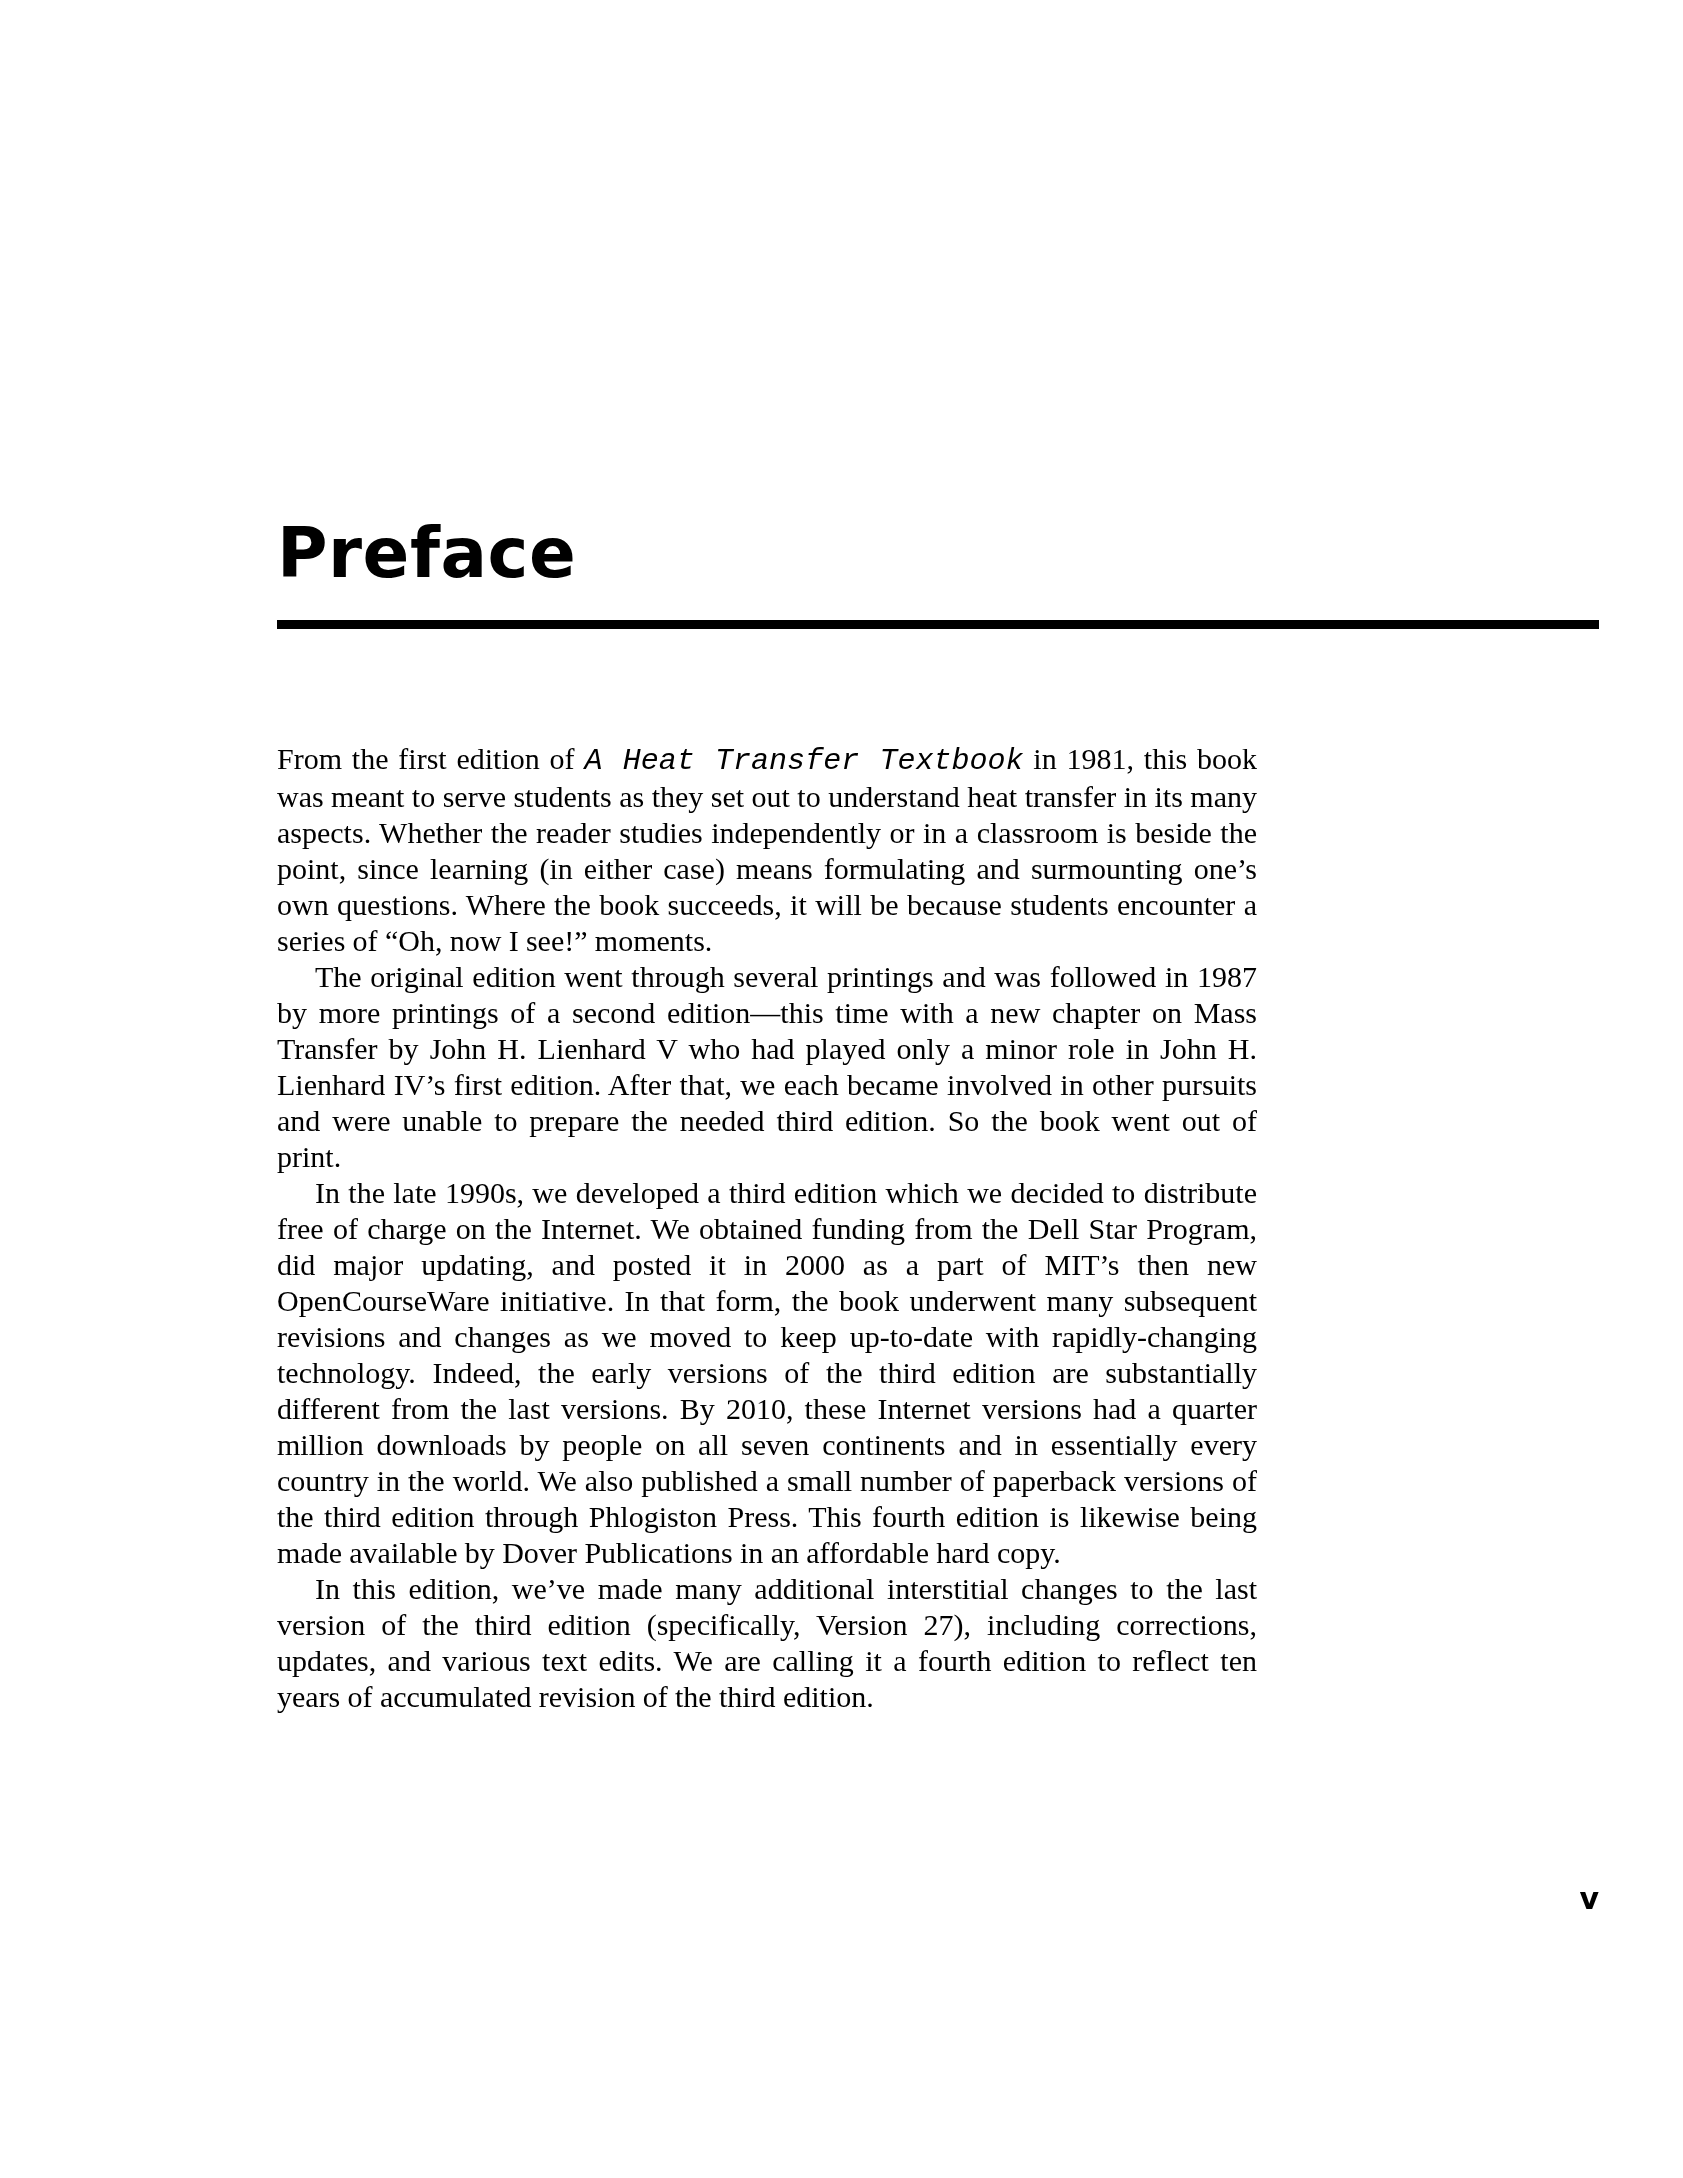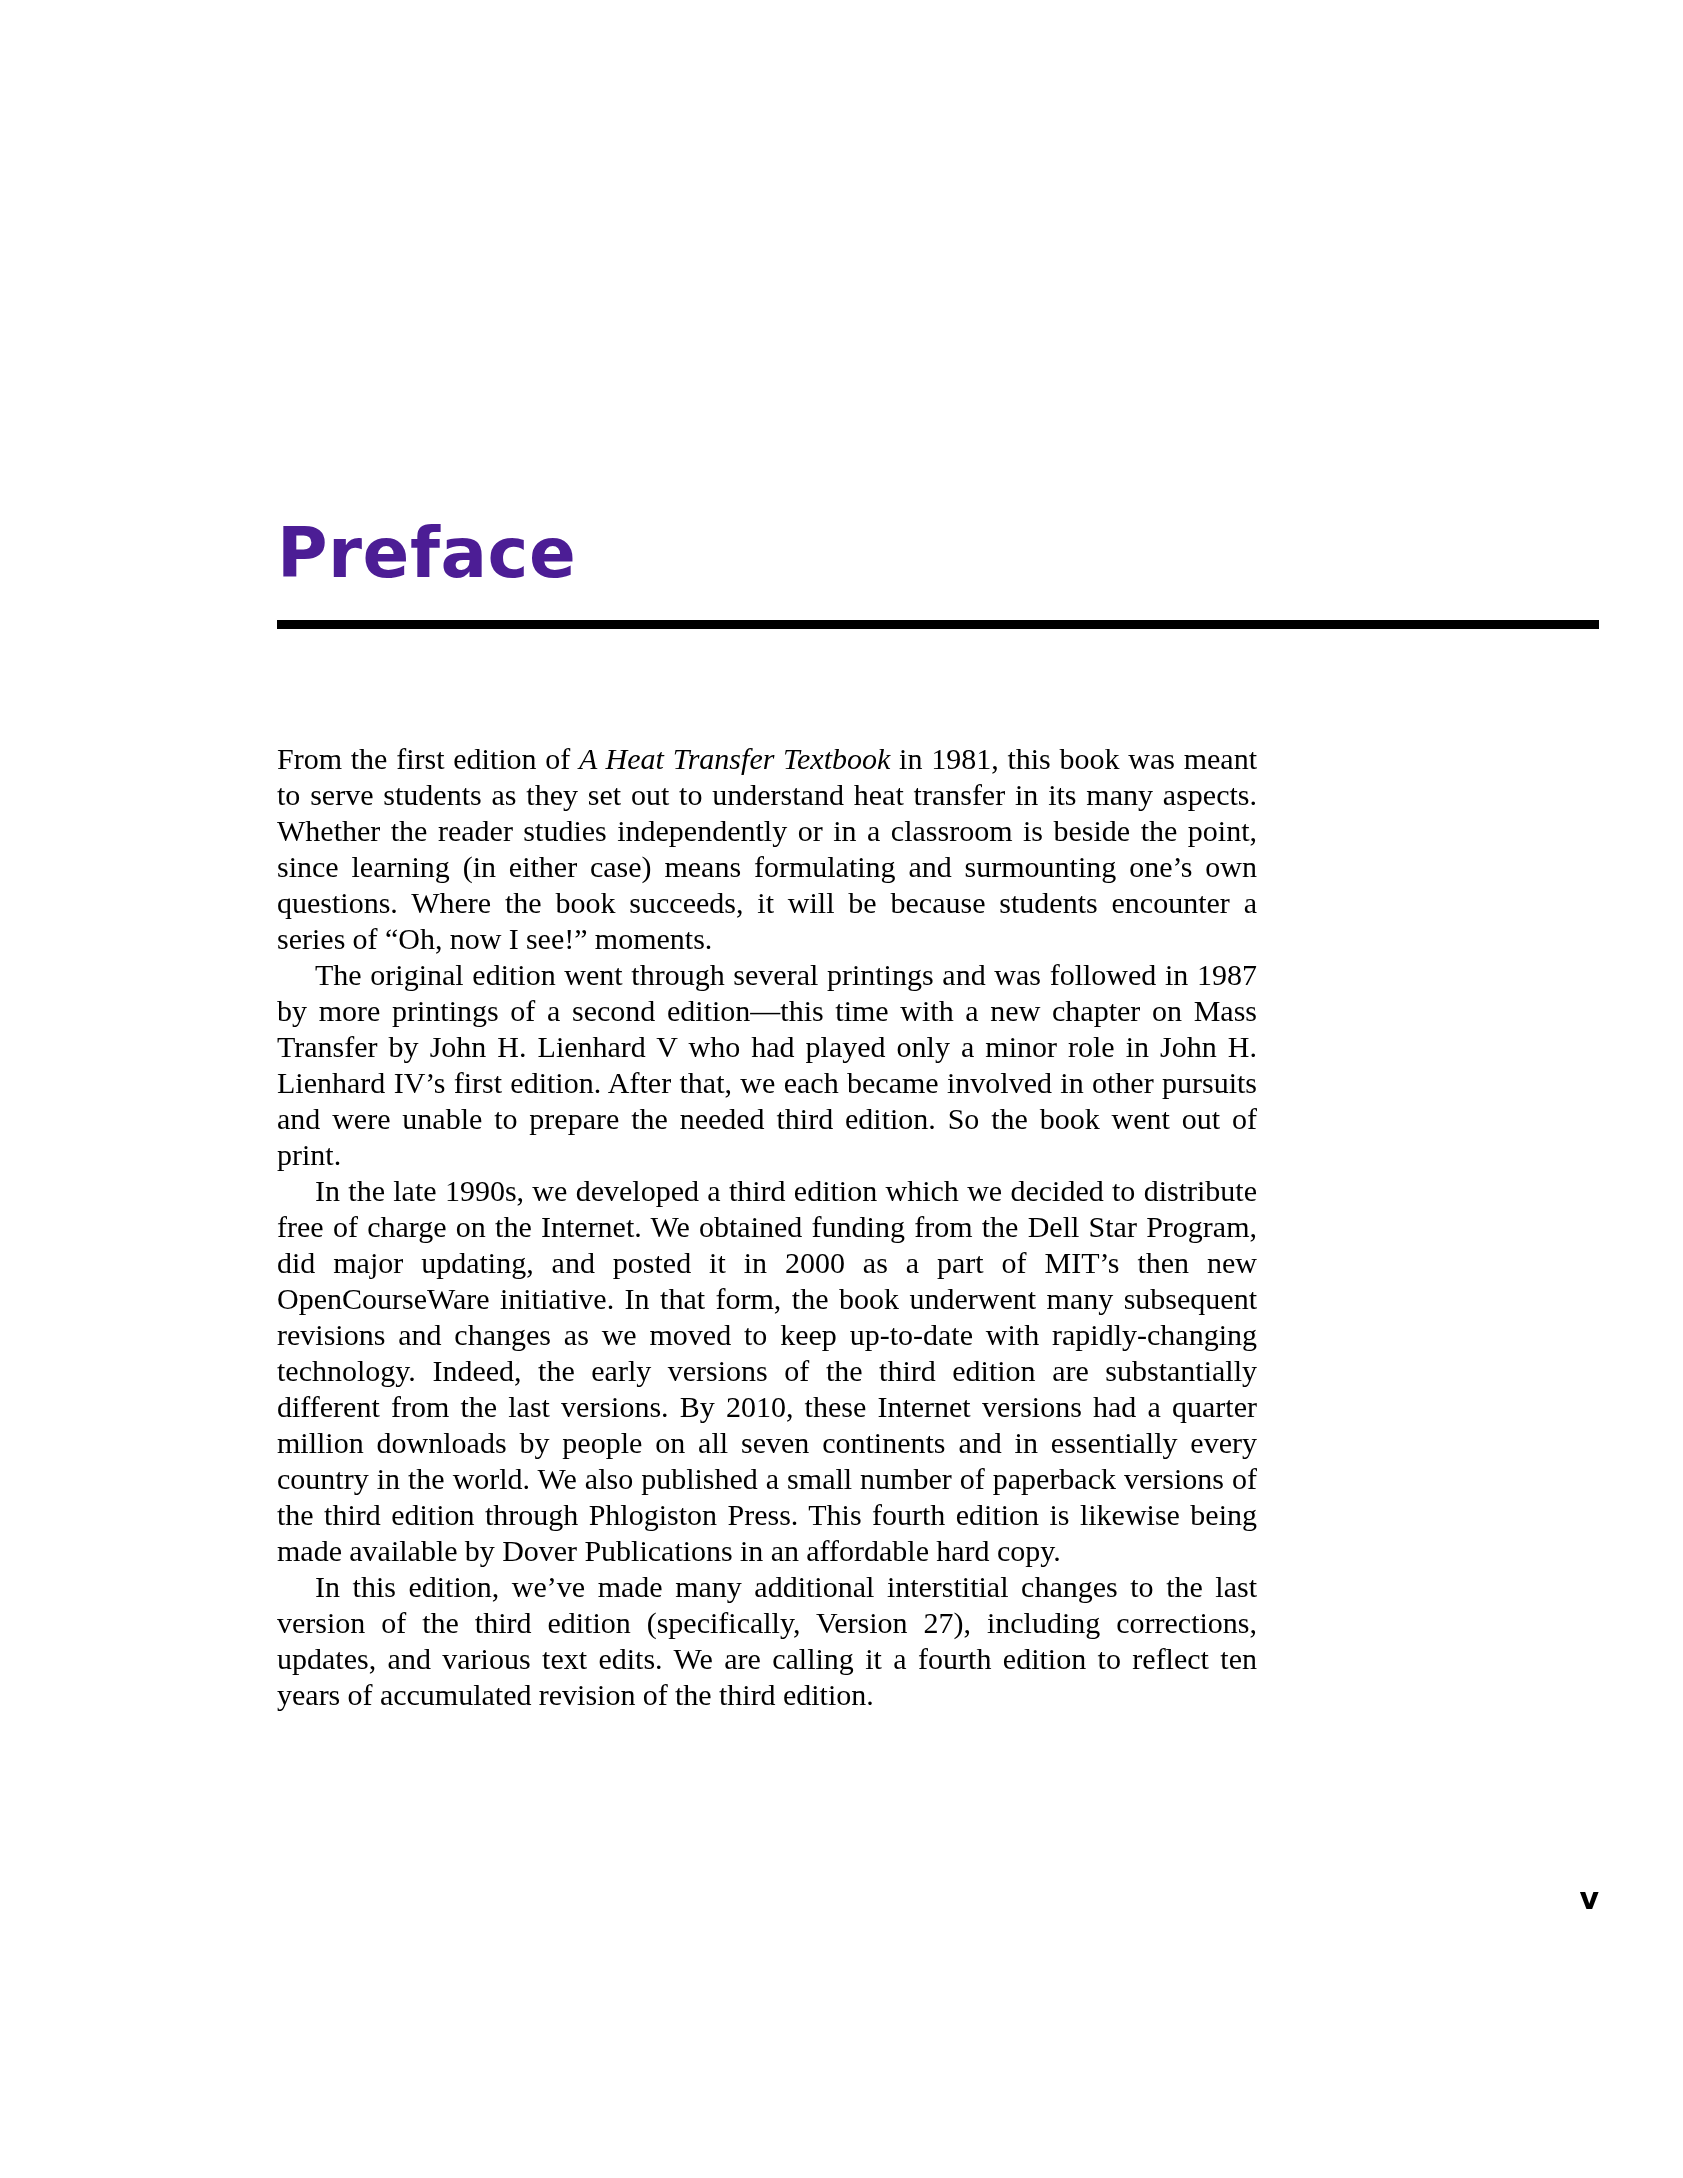--- a/index.html
+++ b/index.html
@@ -33,21 +33,21 @@
     top: 515px;
     width: 1322px;
   }
 
   .chapter-title {
     font-family: "DejaVu Sans", "Liberation Sans", sans-serif;
     font-weight: 700;
     font-size: 69px;
     line-height: 77px;
     letter-spacing: 0.5px;
-    color: #4c1d95;
+    color: #000000;
     margin: 0;
     padding: 0;
     display: block;
     white-space: pre;
   }
 
   .title-rule {
     margin-top: 28px;
     width: 1322px;
     height: 9px;
@@ -75,20 +75,21 @@
     color: #000000;
   }
 
   .para.indented {
     text-indent: 38px;
   }
 
   .para em,
   .para .title-italic {
     font-style: italic;
+    font-family: Liberation Mono, monospace;
   }
 
   
   .folio {
     position: absolute;
     left: 0;
     top: 1881px;
     width: 1599px;
     text-align: right;
     font-family: "DejaVu Sans", "Liberation Sans", sans-serif;

